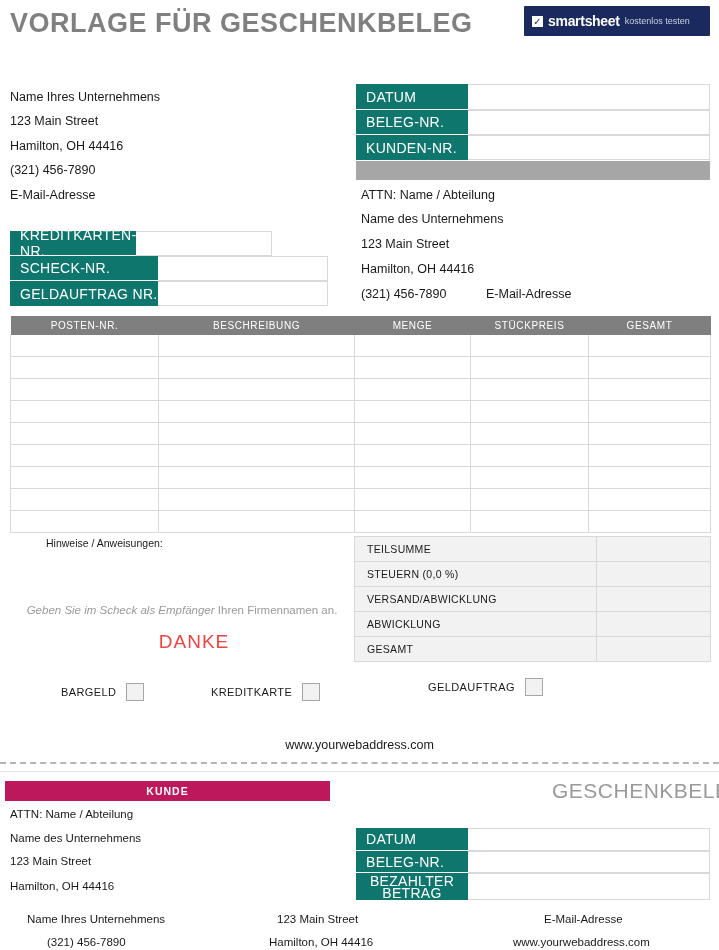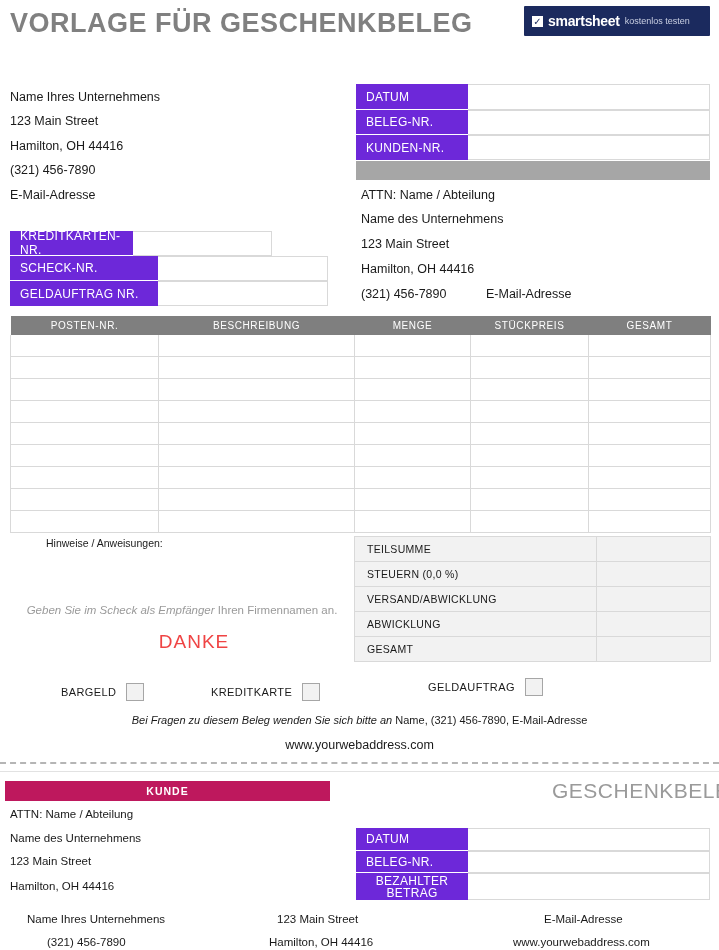--- a/index.html
+++ b/index.html
@@ -34,21 +34,21 @@
   .logo-tag{color:#c9cfe2;font-size:9px;margin-left:5px;letter-spacing:0px;}
 
   
   .co-line{
     position:absolute;left:10px;font-size:12.5px;color:#1a1a1a;white-space:nowrap;
   }
 
   
   .kv{position:absolute;display:flex;box-sizing:border-box;}
   .kv .k{
-    background:#6d28d9;color:#ffffff;font-size:12px;
+    background:#0f766e;color:#ffffff;font-size:14px;
     display:flex;align-items:center;padding-left:10px;
     box-sizing:border-box;letter-spacing:0.3px;
     border-bottom:1px solid #ffffff;
   }
   .kv .v{
     background:#ffffff;border:1px solid #d9d9d9;border-left:none;
     box-sizing:border-box;
   }
   .kv.last .k{border-bottom:none;}
 
@@ -311,23 +311,20 @@
     <div class="pay-item" style="left:211px;top:0">
       <span class="plabel">KREDITKARTE</span>
       <span class="pbox"></span>
     </div>
     <div class="pay-item" style="left:428px;top:-5px">
       <span class="plabel">GELDAUFTRAG</span>
       <span class="pbox"></span>
     </div>
   </div>
 
-  <div class="question">
-    <span>Bei Fragen zu diesem Beleg wenden Sie sich bitte an</span><span class="plain"> Name, (321) 456-7890, E-Mail-Adresse</span>
-  </div>
   <div class="weburl">www.yourwebaddress.com</div>
 
   <div class="dashed"></div>
   <div class="thinline"></div>
 
   <div class="kunde-bar">KUNDE</div>
   <div class="stub-title">GESCHENKBELEG</div>
 
   <div class="stub-line" style="top:808px">ATTN: Name / Abteilung</div>
   <div class="stub-line" style="top:832px">Name des Unternehmens</div>

